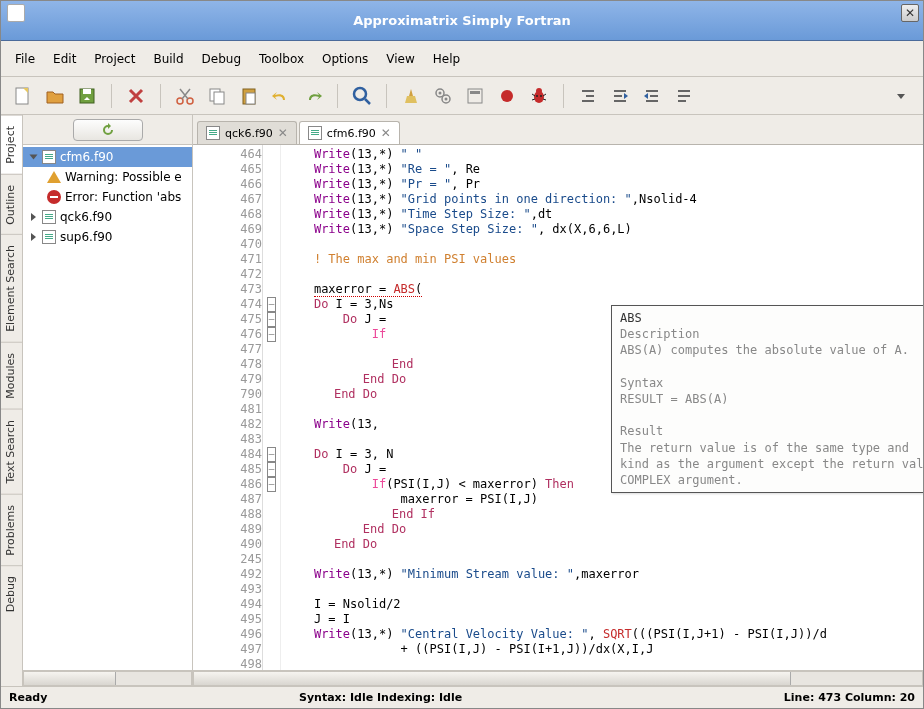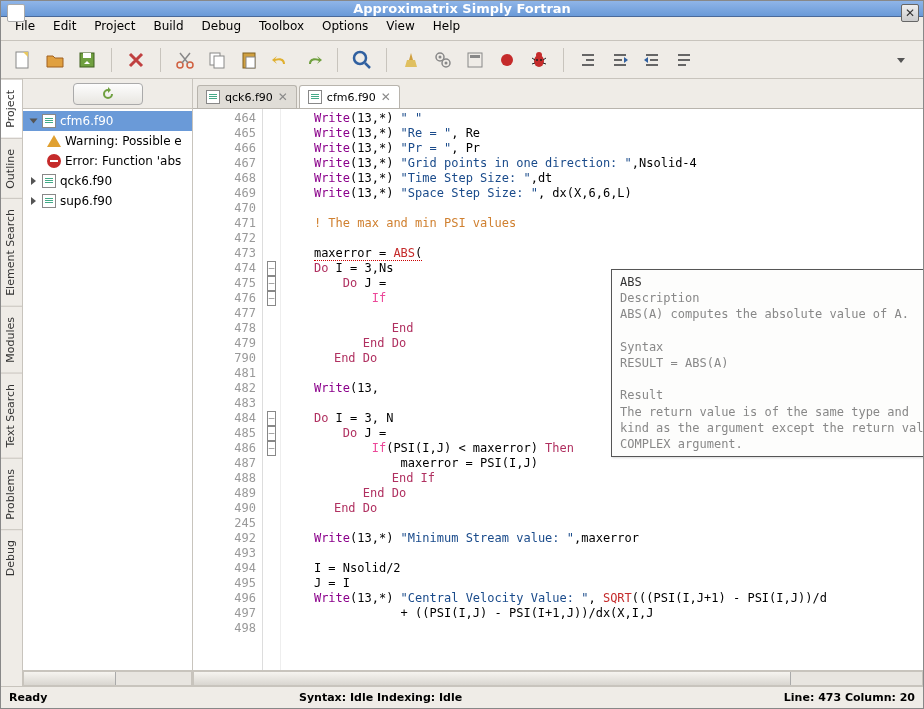--- a/index.html
+++ b/index.html
@@ -1,22 +1,22 @@
 <!DOCTYPE html>
 <html><head>
 <meta charset="utf-8">
 <style>
 * { box-sizing: border-box; margin: 0; padding: 0; }
 body { font-family: "DejaVu Sans", "Lucida Grande", sans-serif; font-size: 12px; background: #dcdad5; width: 924px; height: 709px; overflow: hidden; position: relative; }
 .window { display: flex; flex-direction: column; width: 924px; height: 709px; border: 1px solid #888; }
-.titlebar { height: 16px; background: linear-gradient(#8fb5e8, #6a9ad8); display: flex; align-items: center; justify-content: center; position: relative; color: #fff; font-weight: bold; border-bottom: 1px solid #4a6a9a; }
+.titlebar { height: 40px; background: linear-gradient(#8fb5e8, #6a9ad8); display: flex; align-items: center; justify-content: center; position: relative; color: #fff; font-weight: bold; border-bottom: 1px solid #4a6a9a; }
 .titlebar .title { font-size: 13px; }
 .titlebar .close { position: absolute; right: 4px; top: 3px; width: 18px; height: 18px; background: linear-gradient(#eee,#ccc); border: 1px solid #666; border-radius: 2px; display:flex; align-items:center; justify-content:center; font-size: 12px; color:#333; cursor:pointer; }
 .titlebar .appicon { position: absolute; left: 6px; top: 3px; width: 18px; height: 18px; background: #fff; border:1px solid #aaa; border-radius:2px; }
-.menubar { height: 24px; background: #efece7; display: flex; align-items: flex-start; padding: 0 6px; gap: 2px; border-bottom: 1px solid #c8c4bd; }
+.menubar { height: 36px; background: #efece7; display: flex; align-items: center; padding: 0 6px; gap: 2px; border-bottom: 1px solid #c8c4bd; }
 .menubar .menu-item { padding: 2px 8px; cursor: pointer; border-radius: 3px; }
 .toolbar { height: 38px; background: #efece7; display: flex; align-items: center; padding: 0 8px; gap: 4px; border-bottom: 1px solid #c8c4bd; }
 .tool-btn { width: 28px; height: 28px; display:flex; align-items:center; justify-content:center; border-radius:4px; cursor:pointer; }
 .tool-sep { width: 1px; height: 24px; background: #c8c4bd; margin: 0 6px; }
 .tool-spacer { flex: 1; }
 .body-area { flex: 1; display: flex; overflow: hidden; }
 .side-tabs { width: 22px; background: #efece7; border-right: 1px solid #c8c4bd; display: flex; flex-direction: column; }
 .side-tab { writing-mode: vertical-rl; transform: rotate(180deg); padding: 10px 3px; font-size: 11px; cursor: pointer; border-bottom: 1px solid #c8c4bd; color: #333; }
 .side-tab.active { background: #fff; }
 .project-panel { width: 170px; background: #fff; border-right: 1px solid #c8c4bd; display: flex; flex-direction: column; }
@@ -33,21 +33,21 @@
 .file-ico::after { content:""; position:absolute; top:3px; left:2px; width:8px; height:1px; background:#4a8; box-shadow: 0 2px 0 #4a8, 0 4px 0 #4a8; }
 .warn-ico { width:0; height:0; border-left:7px solid transparent; border-right:7px solid transparent; border-bottom:12px solid #e0a030; position:relative; }
 .err-ico { width:14px; height:14px; border-radius:50%; background:#c52b2b; position:relative; }
 .err-ico::after { content:""; position:absolute; top:6px; left:3px; width:8px; height:2px; background:#fff; }
 .editor-area { flex:1; display:flex; flex-direction:column; background:#fff; overflow:hidden; }
 .tab-bar { height: 30px; background: #efece7; display:flex; align-items:flex-end; padding-left: 4px; border-bottom: 1px solid #b8b4ad; }
 .tab { display:flex; align-items:center; gap:5px; padding: 4px 8px; background: #e0ddd7; border: 1px solid #b8b4ad; border-bottom:none; margin-right: 2px; border-radius: 3px 3px 0 0; font-size: 11px; cursor:pointer; }
 .tab.active { background: #fff; }
 .tab-close { color:#888; font-size: 12px; cursor:pointer; }
 .editor { flex:1; display:flex; overflow:hidden; position:relative; }
-.gutter { width: 70px; background: #fff; border-right: 1px solid #ddd; color: #999; font-family: "DejaVu Sans Mono", monospace; font-size: 12px; text-align: right; padding-right: 6px; padding-top: 2px; }
+.gutter { width: 70px; background: #fff; border-right: 1px solid #ddd; color: #999; font-family: "DejaVu Sans Mono", monospace; font-size: 12px; text-align: right; padding-top: 2px; }
 .gutter div { height: 15px; line-height: 15px; }
 .fold-col { width: 18px; background:#fff; border-right: 1px solid #eee; padding-top: 2px; }
 .fold-col div { height:15px; display:flex; align-items:center; justify-content:center; color:#888; font-size:9px; }
 .fold-mark { width:9px; height:9px; border:1px solid #888; font-size:8px; line-height:7px; text-align:center; }
 .code { flex:1; font-family: "DejaVu Sans Mono", monospace; font-size: 12px; padding: 2px 4px; white-space: pre; overflow: hidden; position:relative; }
 .code div { height: 15px; line-height: 15px; }
 .kw-write { color: #8b008b; }
 .kw-do { color: #b03060; }
 .kw-if { color: #ec4899; }
 .kw-end { color: #b03060; margin-left: 20px; }

